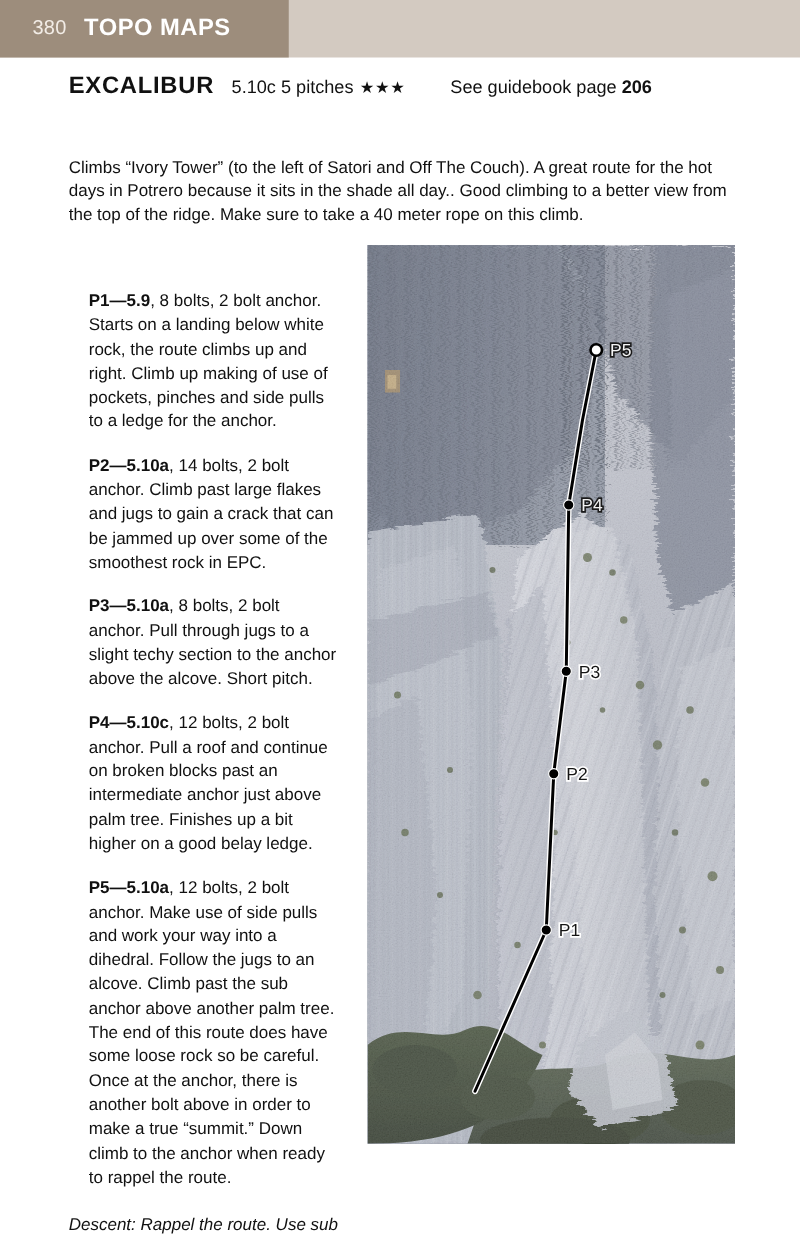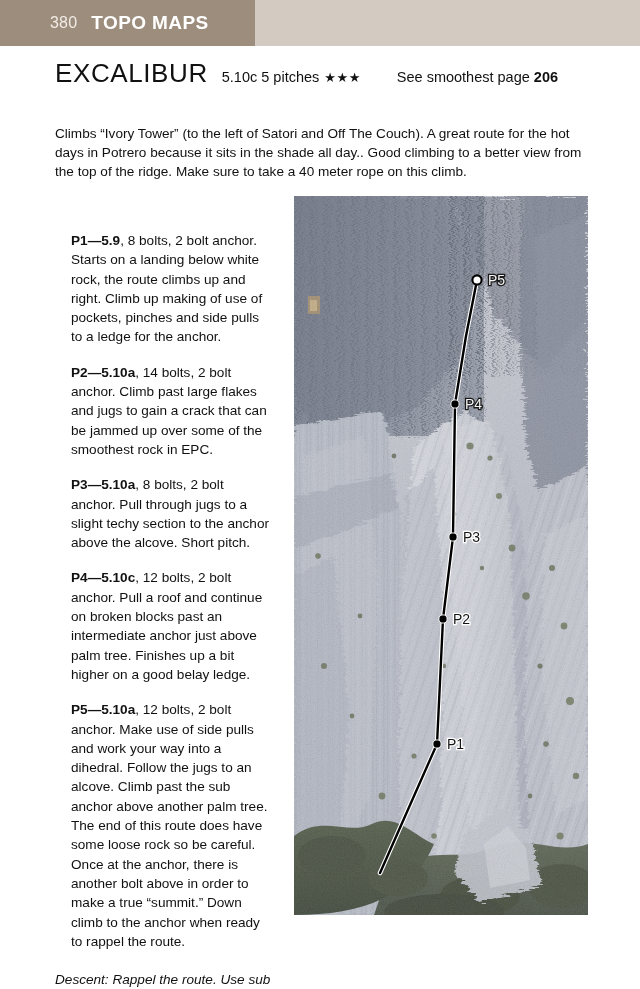--- a/index.html
+++ b/index.html
@@ -27,21 +27,20 @@
     width: 640px; height: 46px;
     background: #d3cac1;
   }
   .header-left {
     position: absolute;
     left: 0; top: 0;
     width: 231px; height: 46px;
     background: #9d8d7c;
     display: flex;
     align-items: center;
-    padding-left: 24px;
   }
   .page-number {
     color: #f2ece6;
     font-size: 16px;
     font-weight: 400;
     margin-left: 26px;
     letter-spacing: 0.2px;
   }
   .header-title {
     color: #ffffff;
@@ -53,22 +52,22 @@
 
   
   .route-row {
     position: absolute;
     left: 55px; top: 58px;
     width: 540px; height: 30px;
     display: flex;
     align-items: baseline;
   }
   .route-name {
-    font-size: 26px;
-    font-weight: normal;
+    font-size: 19px;
+    font-weight: bold;
     color: #111111;
     letter-spacing: 0.6px;
   }
   .route-grade {
     font-size: 14.5px;
     color: #111111;
     margin-left: 14px;
     white-space: nowrap;
   }
   .route-stars {
@@ -133,21 +132,21 @@
     <div class="header-left">
       <span class="page-number">380</span>
       <span class="header-title">TOPO MAPS</span>
     </div>
   </div>
 
   <div class="route-row">
     <span class="route-name">EXCALIBUR</span>
     <span class="route-grade">5.10c 5 pitches</span>
     <span class="route-stars">★★★</span>
-    <span class="route-ref"><span>See smoothest page </span><b>206</b></span>
+    <span class="route-ref"><span>See guidebook page </span><b>206</b></span>
   </div>
 
   <p class="intro">Climbs “Ivory Tower” (to the left of Satori and Off The Couch). A great route for the hot days in Potrero because it sits in the shade all day.. Good climbing to a better view from the top of the ridge. Make sure to take a 40 meter rope on this climb.</p>
 
   <div class="desc-col">
     <p class="pitch"><b>P1—5.9</b><span>, 8 bolts, 2 bolt anchor. Starts on a landing below white rock, the route climbs up and right. Climb up making of use of pockets, pinches and side pulls to a ledge for the anchor.</span></p>
     <p class="pitch"><b>P2—5.10a</b><span>, 14 bolts, 2 bolt anchor. Climb past large flakes and jugs to gain a crack that can be jammed up over some of the smoothest rock in EPC.</span></p>
     <p class="pitch"><b>P3—5.10a</b><span>, 8 bolts, 2 bolt anchor. Pull through jugs to a slight techy section to the anchor above the alcove. Short pitch.</span></p>
     <p class="pitch"><b>P4—5.10c</b><span>, 12 bolts, 2 bolt anchor. Pull a roof and continue on broken blocks past an intermediate anchor just above palm tree. Finishes up a bit higher on a good belay ledge.</span></p>
     <p class="pitch"><b>P5—5.10a</b><span>, 12 bolts, 2 bolt anchor. Make use of side pulls and work your way into a dihedral. Follow the jugs to an alcove. Climb past the sub anchor above another palm tree. The end of this route does have some loose rock so be careful. Once at the anchor, there is another bolt above in order to make a true “summit.” Down climb to the anchor when ready to rappel the route.</span></p>

